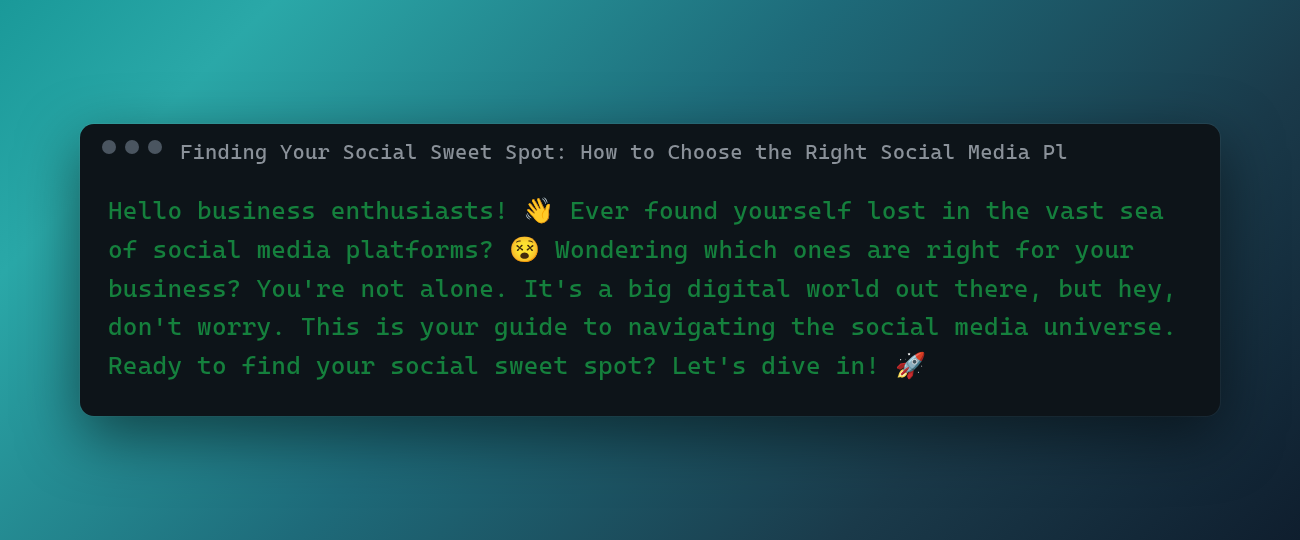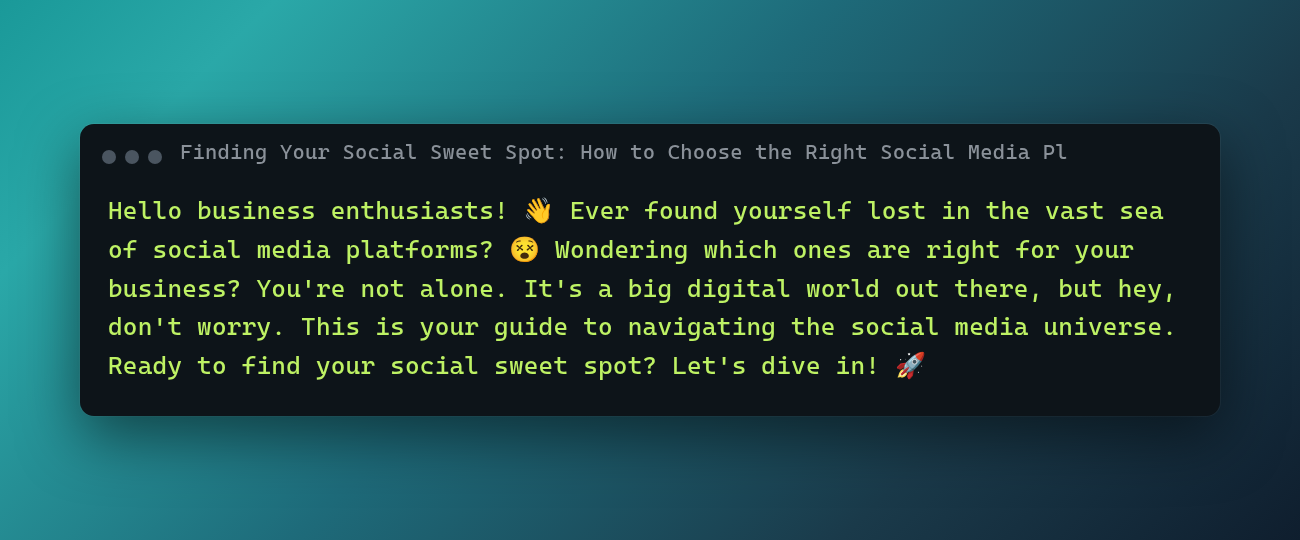--- a/index.html
+++ b/index.html
@@ -22,21 +22,21 @@
     .window {
       width: 1140px;
       background: #0d1419;
       border-radius: 14px;
       box-shadow: 0 20px 60px rgba(0,0,0,0.5), 0 0 0 1px rgba(255,255,255,0.06);
       overflow: hidden;
     }
 
     .titlebar {
       display: flex;
-      align-items: flex-end;
+      align-items: flex-start;
       padding: 16px 6px 10px 22px;
       gap: 18px;
     }
 
     .traffic-lights {
       display: flex;
       gap: 9px;
     }
 
     .traffic-light {
@@ -53,21 +53,21 @@
       white-space: nowrap;
       overflow: hidden;
       letter-spacing: 0.2px;
     }
 
     .content {
       padding: 18px 28px 30px 28px;
     }
 
     .body-text {
-      color: #bef264;
+      color: #15803d;
       font-size: 25px;
       line-height: 1.55;
       letter-spacing: 0.2px;
       font-weight: 400;
     }
   </style>
 </head>
 <body>
 
 <div class="window">

